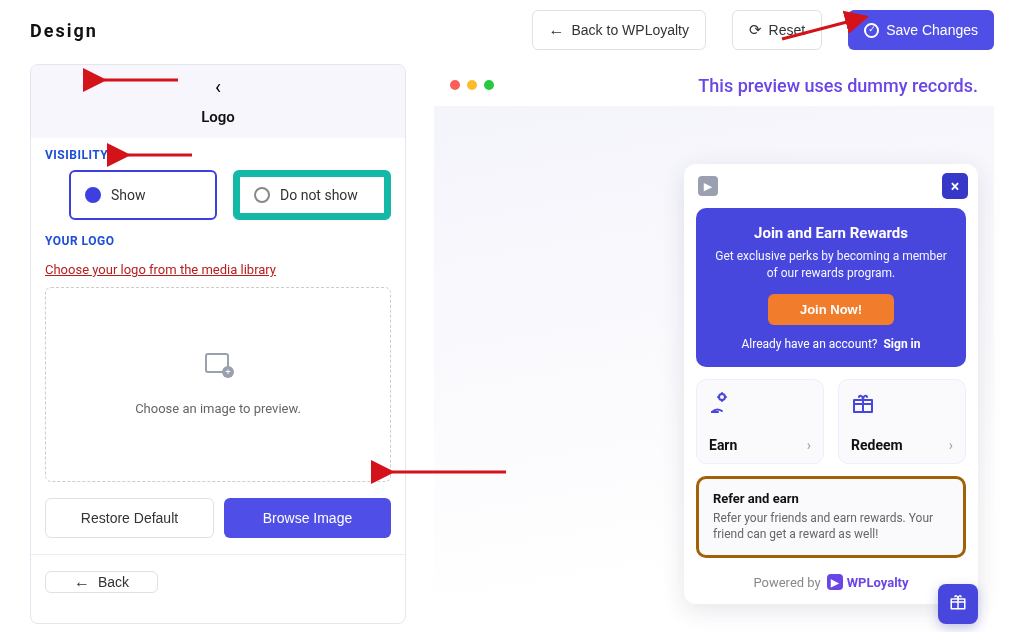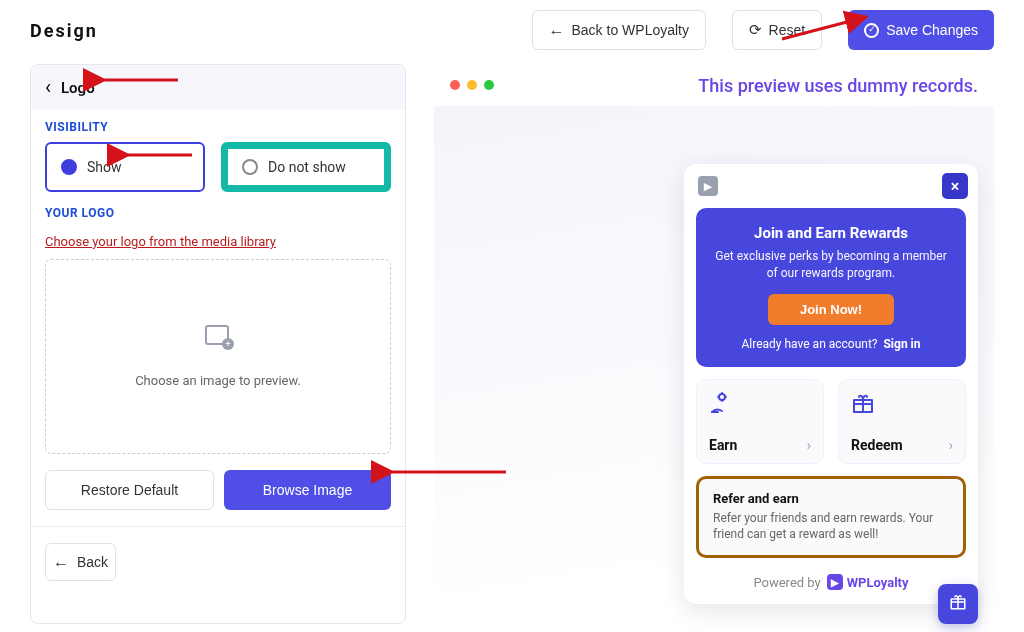--- a/index.html
+++ b/index.html
@@ -58,20 +58,21 @@
     border-radius: 8px;
     background: #fff;
   }
   .panel-head {
     display: flex;
     align-items: center;
     gap: 10px;
     padding: 12px 14px;
     background: #f6f6fc;
     border-radius: 8px 8px 0 0;
+    flex-direction: column;
   }
   .panel-head-title {
     font-size: 15px;
     font-weight: 600;
     color: #111;
   }
   .section {
     padding: 10px 14px 4px 14px;
   }
   .section-label {
@@ -93,20 +94,21 @@
     border: 7px solid #14b8a6;
     border-radius: 6px;
     padding: 10px 14px;
     font-size: 14px;
     color: #333;
     cursor: pointer;
     background: #fff;
   }
   .radio-option.selected {
     border: 2px solid #3f3fe0;
+    margin-left: 24px;
   }
   .radio-circle {
     width: 16px;
     height: 16px;
     border-radius: 50%;
     border: 2px solid #888;
     position: relative;
     flex-shrink: 0;
   }
   .radio-option.selected .radio-circle {
@@ -161,22 +163,22 @@
   }
   .footer-back {
     padding: 12px 14px 18px 14px;
   }
   .back-btn {
     display: inline-flex;
     align-items: center;
     gap: 8px;
     border: 1px solid #e0e0e8;
     border-radius: 6px;
-    height: 38px;
-    padding: 0 7px;
+    height: 22px;
+    padding: 0 28px;
     font-size: 14px;
     background: #fff;
     cursor: pointer;
     color: #333;
   }
 
   
   .preview-panel {
     flex: 1;
     border-radius: 8px;

